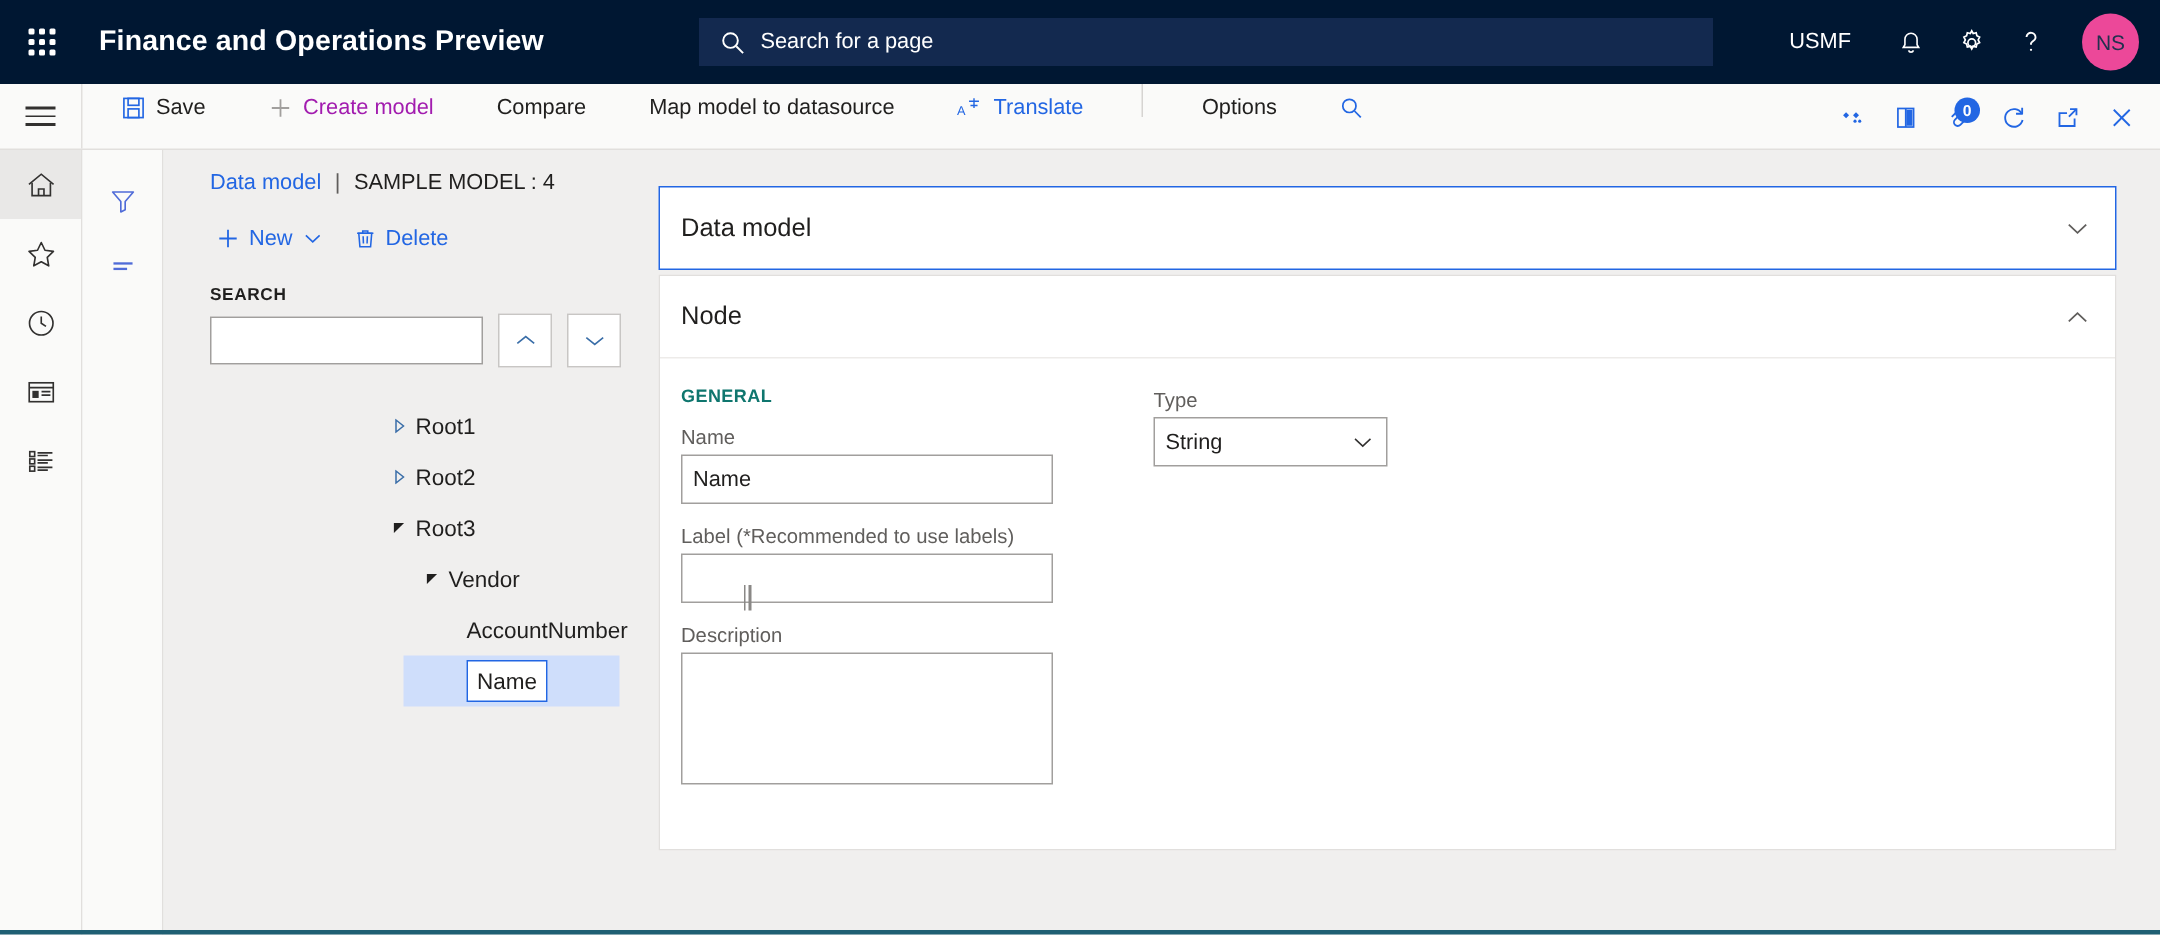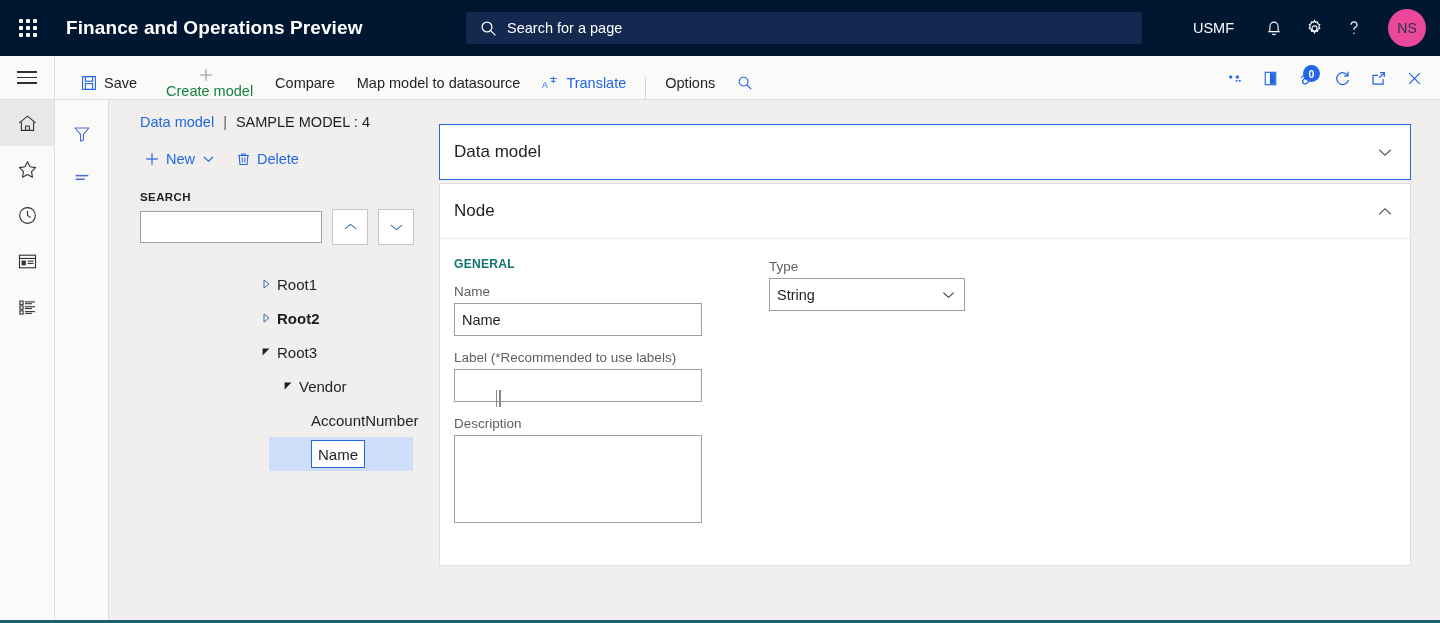--- a/index.html
+++ b/index.html
@@ -93,32 +93,32 @@
     position: relative;
   }
   .hamburger {
     width: 55px; height: 43px;
     display: flex; align-items: center; justify-content: center;
     cursor: pointer;
     border-right: 1px solid #e1dfdd;
   }
   .ham-lines { width: 20px; }
   .ham-lines i { display:block; height:1.6px; background:#323130; margin:4px 0; }
-  .cmd-items { display: flex; align-items: flex-end; padding-left: 15px; height: 100%; }
+  .cmd-items { display: flex; align-items: flex-start; padding-left: 15px; height: 100%; gap: 20px; }
   .cmd-btn {
     display: flex; align-items: center;
     height: 32px;
     padding: 0 11px;
     font-size: 14.5px;
     color: #201f1e;
     cursor: pointer;
     white-space: nowrap;
   }
   .cmd-btn .lbl { margin-left: 7px; }
-  .cmd-btn.disabled { color: #15803d; cursor: default; flex-direction: column; }
+  .cmd-btn.disabled { color: #a21caf; cursor: default; }
   .cmd-btn.link { color: #2266e3; }
   .cmd-sep {
     width: 1px; height: 22px; background: #d6d4d2; margin: 0 8px;
   }
   .cmd-right {
     position: absolute; right: 8px; top: 0;
     height: 44px;
     display: flex; align-items: center;
   }
   .cmd-ricon {
@@ -327,21 +327,21 @@
     background: #fff;
     font-size: 14.5px;
     color: #201f1e;
     padding: 5px 7px;
     outline: none;
     resize: none;
     font-family: "Liberation Sans", sans-serif;
   }
   .type-label { margin-top: 2px; }
   .select-wrap {
-    width: 196px; height: 33px;
+    width: 156px; height: 33px;
     border: 1px solid #a19f9d;
     background: #fff;
     display: flex; align-items: center; justify-content: space-between;
     padding: 0 9px 0 7px;
     cursor: pointer;
   }
   .select-wrap .v { font-size: 14.5px; color: #201f1e; }
 
   .bottom-line {
     position: absolute;
@@ -629,21 +629,21 @@
 
       <div class="tree">
         <div class="tree-row" style="padding-left:146px;">
           <span class="tw">
             <svg class="icon-svg" width="9" height="10" viewBox="0 0 9 10" fill="none" stroke="#3a6ea8" stroke-width="1">
                 <path d="M2 1l5 4-5 4z"></path>
               </svg>
           </span>
           <span>Root1</span>
         </div>
-        <div class="tree-row" style="padding-left:146px;font-weight:bold;">
+        <div class="tree-row" style="padding-left:146px;">
           <span class="tw">
             <svg class="icon-svg" width="9" height="10" viewBox="0 0 9 10" fill="none" stroke="#3a6ea8" stroke-width="1">
                 <path d="M2 1l5 4-5 4z"></path>
               </svg>
           </span>
           <span>Root2</span>
         </div>
         <div class="tree-row" style="padding-left:146px;">
           <span class="tw">
             <svg class="icon-svg" width="10" height="10" viewBox="0 0 10 10" fill="#201f1e">

